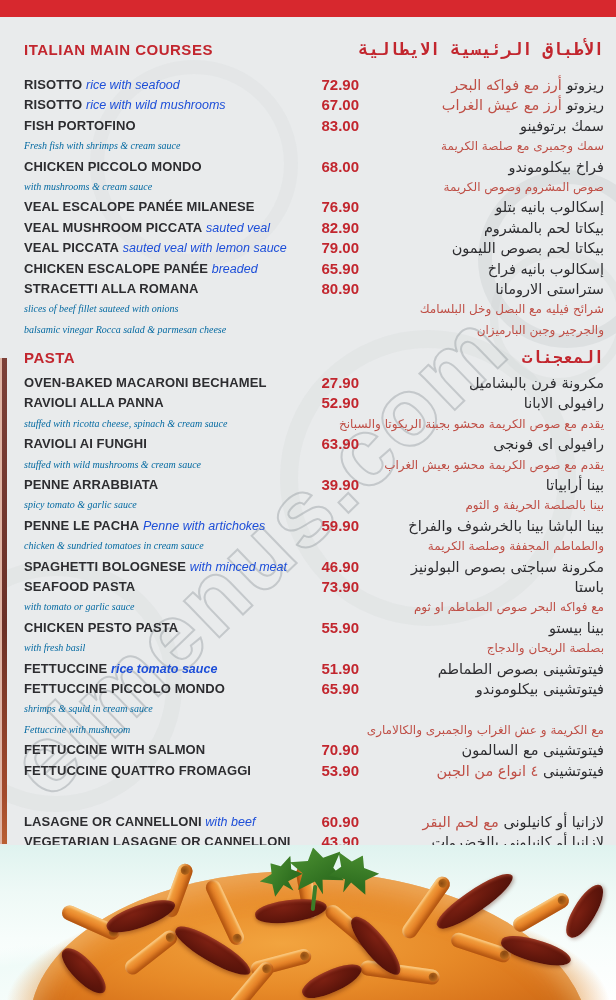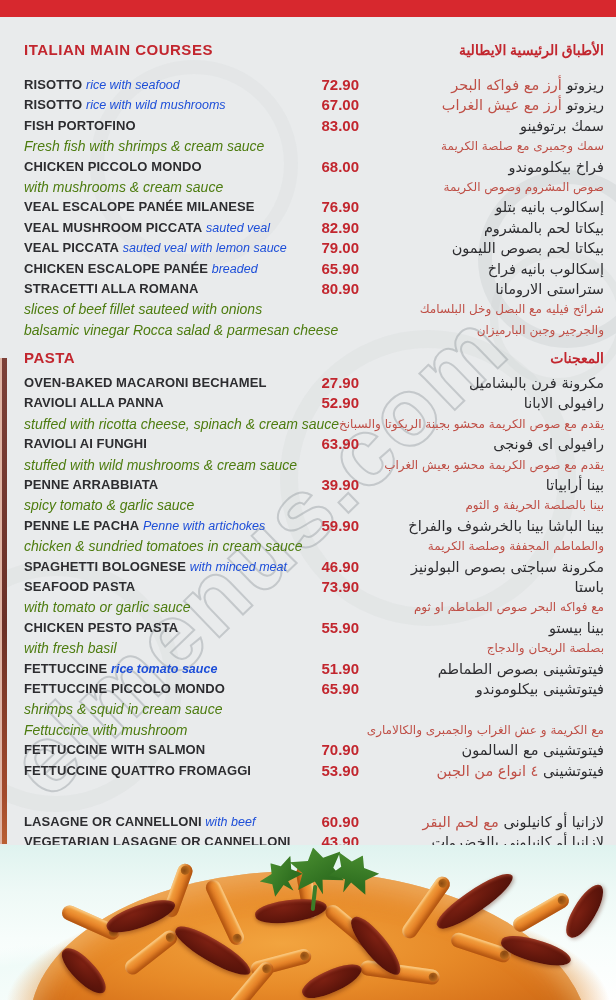--- a/index.html
+++ b/index.html
@@ -28,34 +28,34 @@
   #edge-strip{
     position:absolute; left:0; top:358px; width:5px; height:486px;
     background:linear-gradient(to bottom,#7c4038 0%,#6b3027 55%,#a34a2c 90%,#b95f33 100%);
     border-left:2px solid #dfb4a4;
   }
   
   #menu{position:absolute;top:17px;left:0;width:616px;padding:4px;}
   .section{padding:0 16px 0 20px;}
   .sec-head{display:flex;justify-content:space-between;align-items:baseline;line-height:22px;}
   .sec-head .t-en{font-size:15px;font-weight:bold;color:var(--accent-red,#c2262e);letter-spacing:.5px;}
-  .sec-head .t-ar{font-size:14px;font-weight:bold;color:var(--accent-red,#c2262e);direction:rtl;font-family:Liberation Serif, serif;}
+  .sec-head .t-ar{font-size:17px;font-weight:bold;color:var(--accent-red,#c2262e);direction:rtl;font-family:Liberation Mono, monospace;}
   .sec1 .sec-head{margin-top:18px;}
   .sec1 .rows{margin-top:13px;}
   .sec2 .sec-head{margin-top:7px;}
   .sec2 .rows{margin-top:3px;}
   .row{position:relative;height:20.4px;line-height:20.4px;}
   .row.gap{margin-top:31px;}
   .c-en{position:absolute;left:0;top:0;white-space:nowrap;font-size:13px;font-weight:bold;color:#2d2d30;letter-spacing:.1px;}
   .c-en .note{font-weight:normal;font-style:italic;font-size:12.5px;color:#1d4ed8;letter-spacing:0;}
   .c-en .note.bold{font-weight:bold;}
   .c-price{position:absolute;left:250px;width:85px;top:0;text-align:right;font-size:15px;font-weight:bold;color:var(--accent-red,#c2262e);}
   .c-ar{position:absolute;right:0;top:0;direction:rtl;white-space:nowrap;font-size:14.5px;color:#2d2d30;font-family:"DejaVu Sans",sans-serif;}
   .c-ar .ar-red{color:var(--arabic-red,#bf4f46);}
-  .d-en{position:absolute;left:0;top:0;white-space:nowrap;font-style:italic;font-size:14px;color:#4d7c0f;}
+  .d-en{position:absolute;left:0;top:0;white-space:nowrap;font-style:italic;font-size:10px;color:#0369a1;font-family:Liberation Serif, serif;}
   .d-ar{position:absolute;right:0;top:0;direction:rtl;white-space:nowrap;font-size:12px;color:var(--arabic-red,#bf4f46);font-family:"DejaVu Sans",sans-serif;}
   
   #photo{
     position:absolute;left:0;top:845px;width:616px;height:155px;overflow:hidden;
     background:
       radial-gradient(ellipse 420px 160px at 50% 105%, #e8861f 0%, #e08a2c 55%, rgba(224,138,44,0) 72%),
       radial-gradient(ellipse 380px 120px at 18% 120%, #ffffff 0%, #f0fbf8 60%, rgba(240,251,248,0) 75%),
       linear-gradient(180deg,#dff3ef 0%,#eef9f6 30%,#f7fdfb 60%,#ffffff 100%);
   }
   .pasta-mound{

